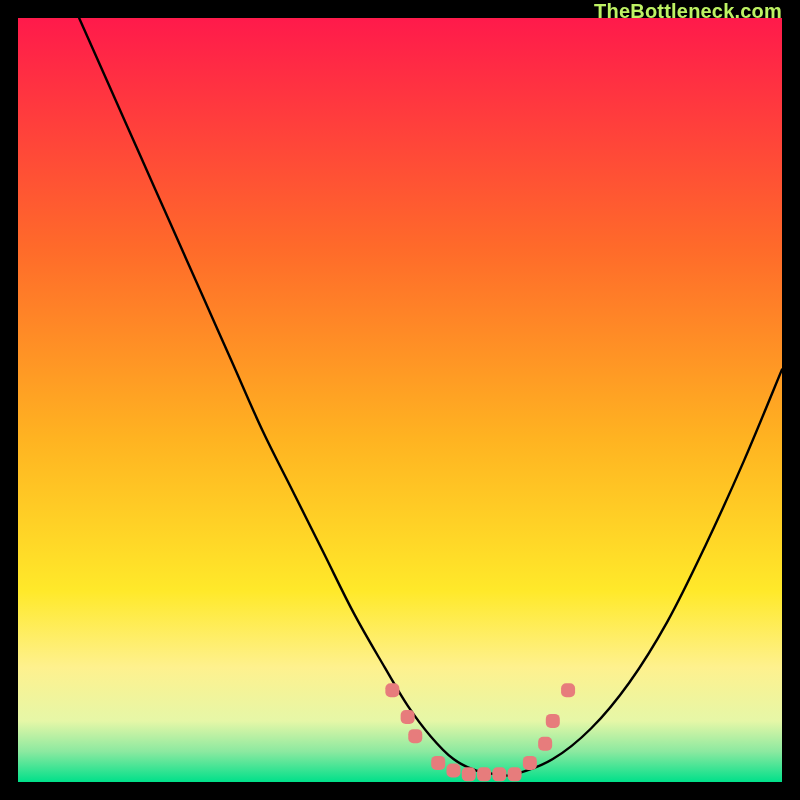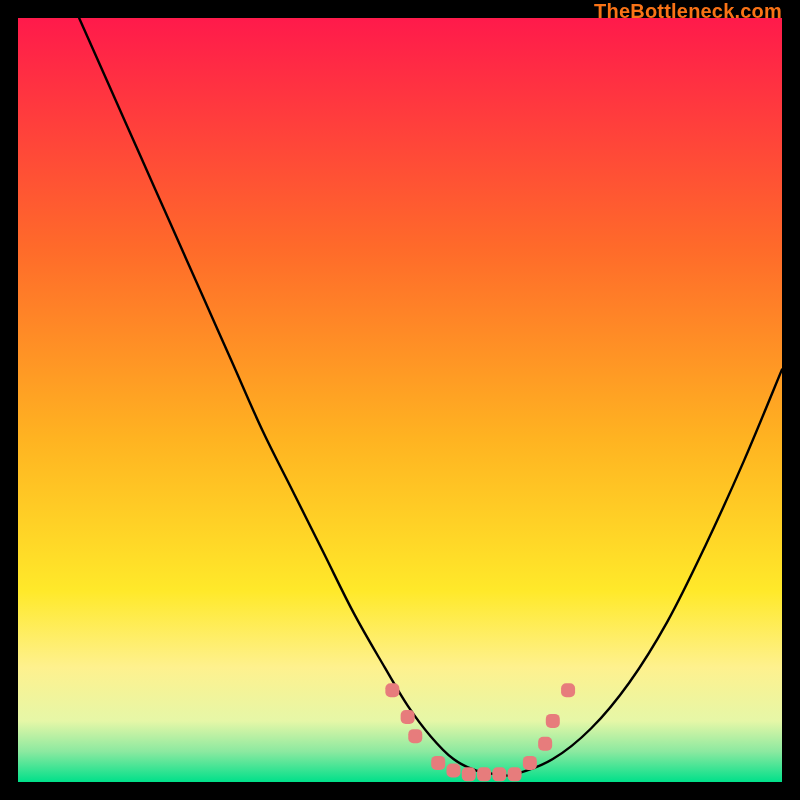--- a/index.html
+++ b/index.html
@@ -16,21 +16,21 @@
     left: 18px;
     top: 18px;
     width: 764px;
     height: 764px;
     overflow: hidden;
   }
   .watermark {
     position: absolute;
     top: 0;
     right: 18px;
-    color: #f97316;
+    color: #bef264;
     font-size: 20px;
     font-weight: 600;
     letter-spacing: 0.2px;
     z-index: 5;
   }
   svg { display: block; }
 </style>
 </head>
 <body>
 

